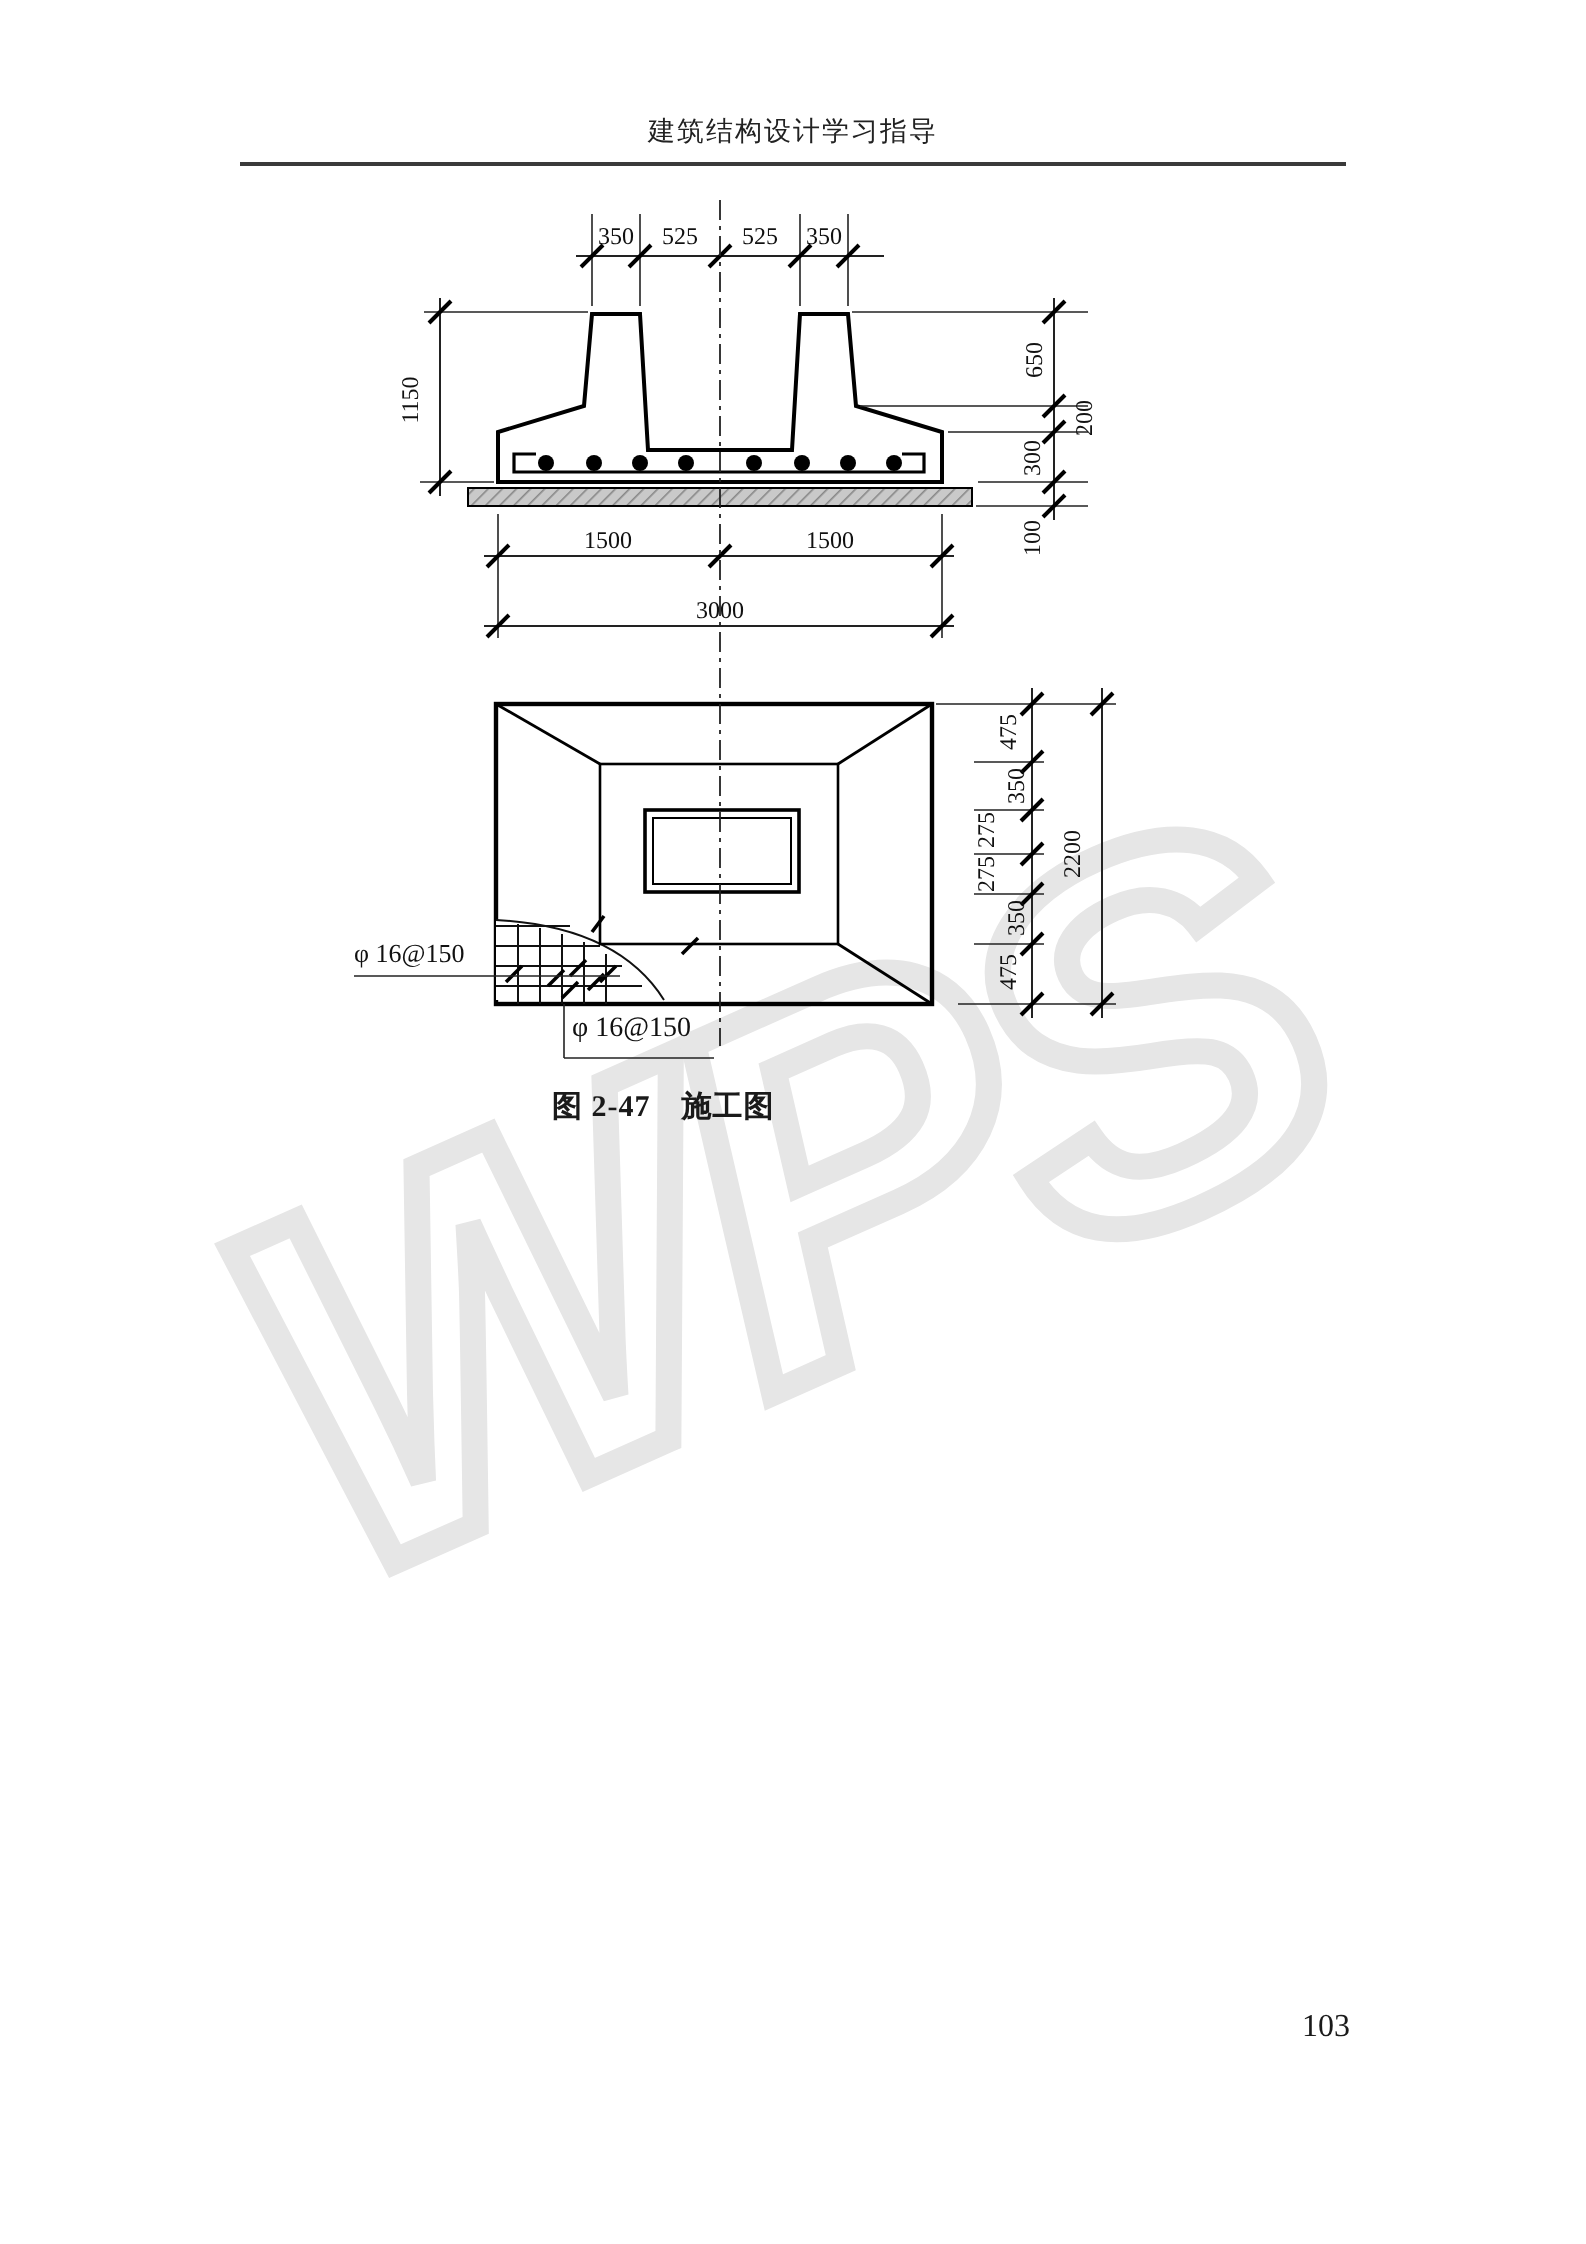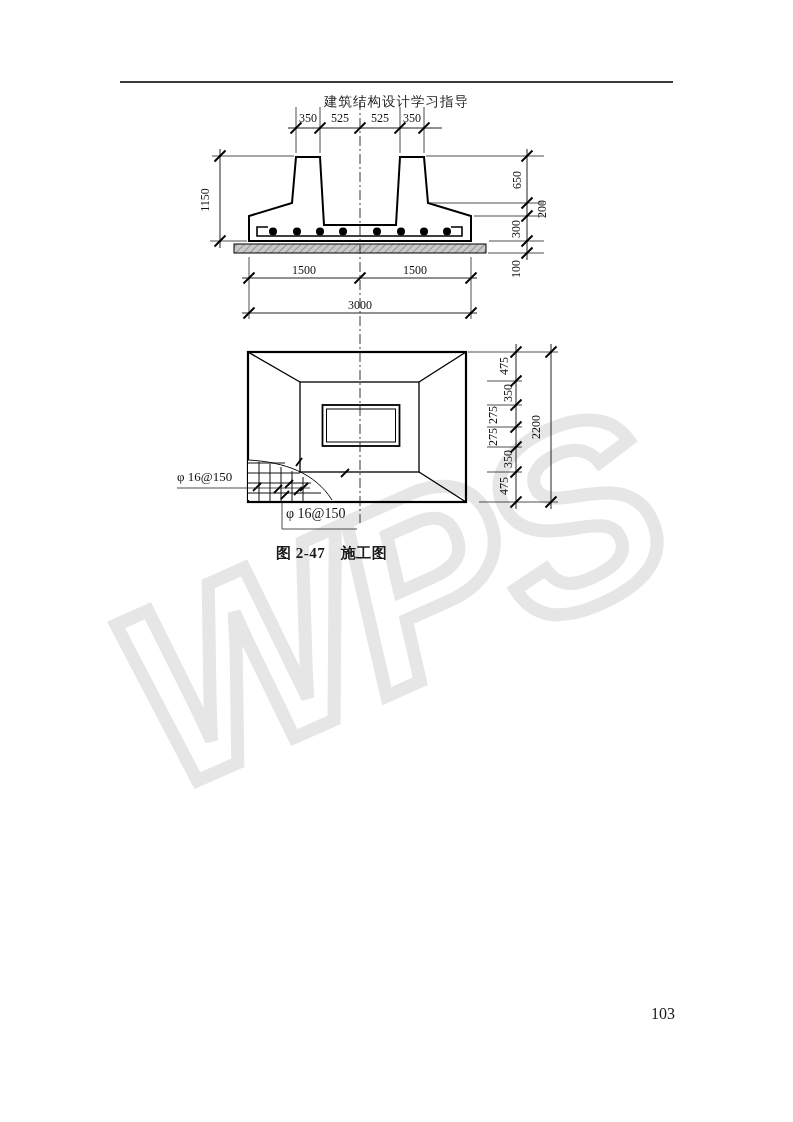--- a/index.html
+++ b/index.html
@@ -1,21 +1,21 @@
 <!DOCTYPE html>
 <html><head>
 <meta charset="utf-8">
 <style>
   html,body{margin:0;padding:0;background:#ffffff;}
   .page{position:relative;width:793px;height:1122px;background:#fff;overflow:hidden;
         font-family:"Liberation Serif","DejaVu Serif",serif;color:#1a1a1a;}
   .abs{position:absolute;}
   .watermark-svg{position:absolute;left:0;top:0;width:793px;height:1122px;z-index:0;}
   .header-text{left:0;top:57px;width:793px;text-align:center;font-size:13.5px;
-               letter-spacing:1px;color:#222;z-index:2;margin-top:36px;}
+               letter-spacing:1px;color:#222;z-index:2;}
   .header-rule{left:120px;top:81px;width:553px;height:1.5px;background:#3a3a3a;z-index:2;}
   .figure-svg{left:100px;top:95px;width:580px;height:440px;position:absolute;z-index:1;}
   .caption{left:276px;top:544px;font-size:15px;font-weight:bold;letter-spacing:0.5px;z-index:2;}
   .pagenum{left:651px;top:1005px;font-size:16px;z-index:2;}
   .dim{font-family:"Liberation Serif","DejaVu Serif",serif;font-size:12px;fill:#111;}
   .lbl{font-family:"Liberation Serif","DejaVu Serif",serif;font-size:13px;fill:#111;}
   .lbl2{font-family:"Liberation Serif","DejaVu Serif",serif;font-size:14px;fill:#111;}
   .thin{stroke:#222;stroke-width:0.8;fill:none;}
   .dimline{stroke:#222;stroke-width:1;fill:none;}
   .tk{stroke:#000;stroke-width:2;fill:none;}

